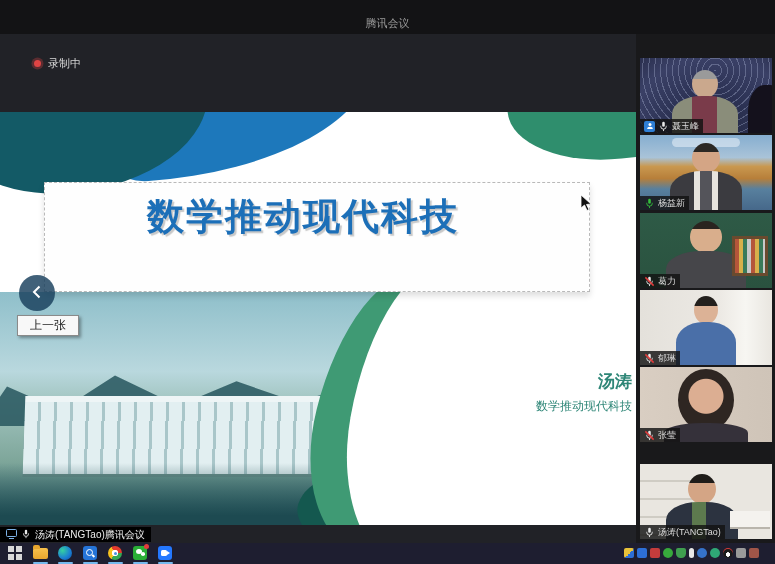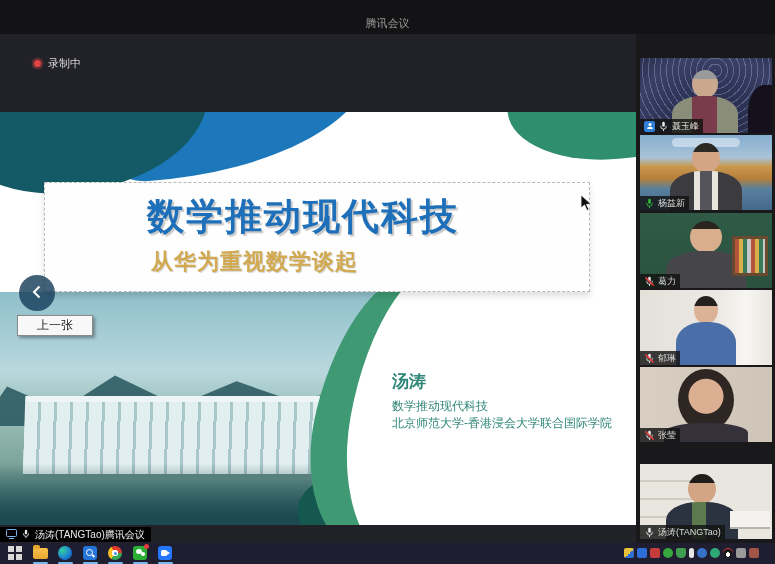--- a/index.html
+++ b/index.html
@@ -42,28 +42,28 @@
   .wave-white { position:absolute; left:352px; top:146px; width:155px; height:315px; background:#ffffff;
     border-radius:50% 50% 45% 55% / 55% 45% 55% 45%; transform:rotate(10deg); }
 
   .title-card { position:absolute; left:44px; top:70px; width:546px; height:110px; background:#fefefe;
     border:1px dashed #b9b9b9; box-shadow:0 4px 6px rgba(0,0,0,.13); }
   .slide-title { margin:9px 0 0 102px; font-size:37px; font-weight:bold; color:#1c6fb8;
     letter-spacing:2px; text-shadow:2px 2px 1px rgba(100,100,100,.35); }
   .slide-subtitle { margin:5px 0 0 106px; font-size:22px; font-weight:bold; color:#d2a94f;
     letter-spacing:1px; text-shadow:1px 1px 1px rgba(100,100,100,.3); }
 
-  .speaker { position:absolute; left:392px; top:258px; width:240px; text-align:left; color:#2e8677; }
+  .speaker { position:absolute; left:392px; top:258px; width:240px; text-align:right; color:#2e8677; }
   .speaker-name { font-size:17px; font-weight:bold; margin-bottom:5px; }
   .speaker-line { font-size:12px; line-height:17px; }
 
   .prev-btn { position:absolute; left:19px; top:163px; width:36px; height:36px; border:none; border-radius:50%;
     background:rgba(23,62,92,.82); color:#fff; display:flex; align-items:center; justify-content:center; cursor:pointer; }
   .tooltip { position:absolute; left:17px; top:203px; background:#f8f8f8; border:1px solid #8a8a8a;
-    padding:1px 19px; font-size:12px; color:#222; box-shadow:2px 2px 3px rgba(0,0,0,.35); }
+    padding:1px 12px; font-size:12px; color:#222; box-shadow:2px 2px 3px rgba(0,0,0,.35); }
   .cursor { position:absolute; left:580px; top:82px; }
 
   .share-banner { position:absolute; left:0; top:493px; height:15px; background:#000;
     display:inline-flex; align-items:center; gap:4px; padding:0 6px; color:#ececec; font-size:10px; white-space:nowrap; }
 
   
   .sidebar { position:absolute; left:636px; top:34px; width:139px; height:509px; background:#19191b; }
   .tile { position:absolute; left:4px; width:132px; height:75px; background:#202020; overflow:hidden; }
   .t1{top:24px} .t2{top:101px} .t3{top:179px} .t4{top:256px} .t5{top:333px} .t6{top:430px}
   .scene { position:absolute; inset:0; }
@@ -182,27 +182,25 @@
         <div class="mountains"></div>
         <div class="building"></div>
         <div class="photo-fg"></div>
       </div>
       <div class="wave-dark"></div>
       <div class="wave-green"></div>
       <div class="wave-white"></div>
 
       <div class="title-card">
         <div class="slide-title">数学推动现代科技</div>
-        <div class="slide-subtitle">从华为重视数学谈起</div>
       </div>
 
       <div class="speaker">
         <div class="speaker-name">汤涛</div>
         <div class="speaker-line">数学推动现代科技</div>
-        <div class="speaker-line">北京师范大学-香港浸会大学联合国际学院</div>
       </div>
 
       <button class="prev-btn">
         <span>
           <svg width="12" height="14" viewBox="0 0 12 14">
               <polyline points="8.5,1.5 3,7 8.5,12.5" fill="none" stroke="#fff" stroke-width="2"></polyline>
             </svg>
         </span>
       </button>
       <div class="tooltip">上一张</div>

